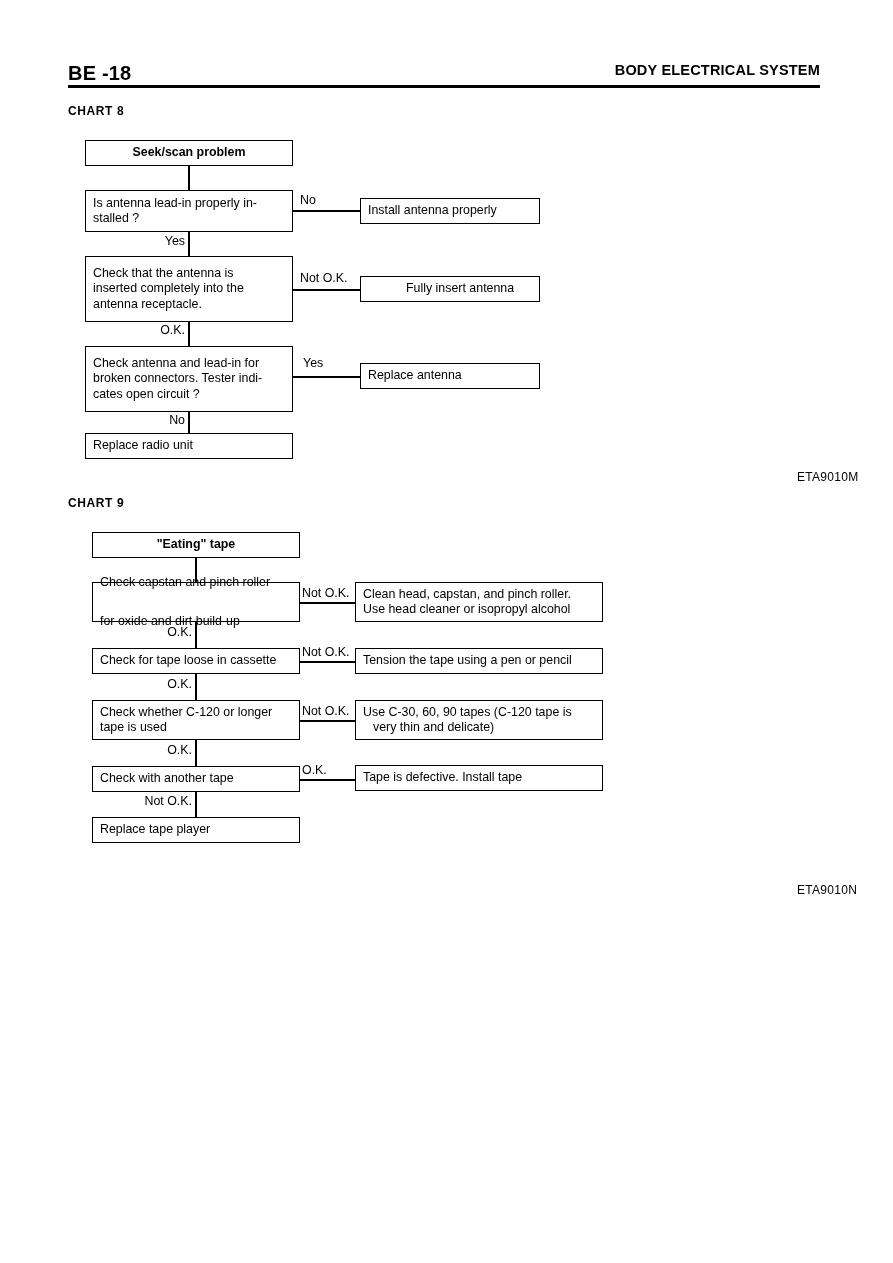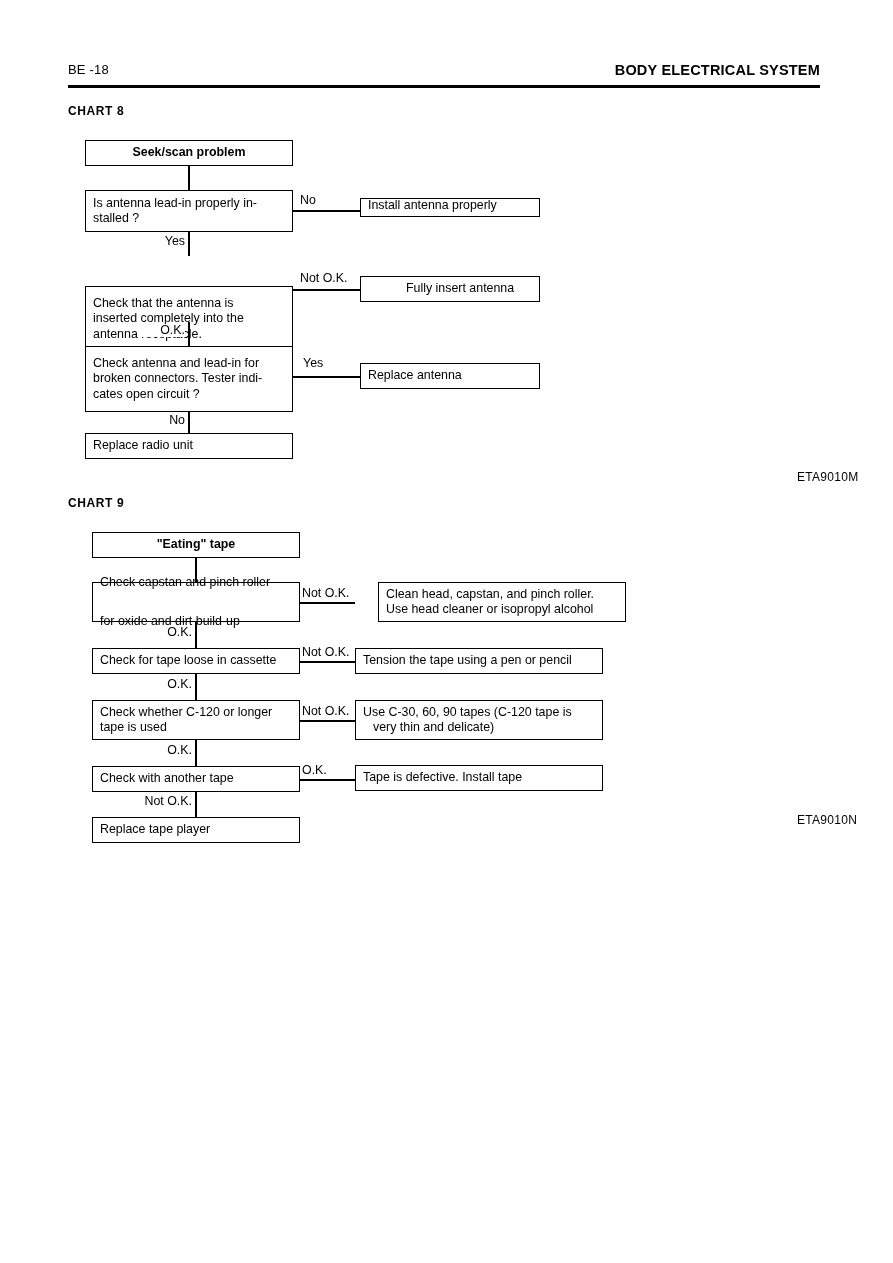--- a/index.html
+++ b/index.html
@@ -21,22 +21,22 @@
     position: absolute;
     left: 68px;
     top: 62px;
     width: 752px;
     height: 30px;
   }
   #page-number {
     position: absolute;
     left: 0;
     top: 0;
-    font-size: 13px;
-    font-weight: normal;
+    font-size: 20px;
+    font-weight: bold;
     letter-spacing: 0.2px;
   }
   #doc-title {
     position: absolute;
     right: 0;
     top: 0;
     font-size: 14.5px;
     font-weight: bold;
     letter-spacing: 0.2px;
     white-space: nowrap;
@@ -135,28 +135,28 @@
 
 <div class="vline" style="left:188px; top:166px; height:24px;"></div>
 
 <div class="fbox" style="left:85px; top:190px; width:208px; height:42px;">
   <span class="ln">Is antenna lead-in properly in-</span>
   <span class="ln">stalled ?</span>
 </div>
 
 <div class="hline" style="left:293px; top:210px; width:67px;"></div>
 <div class="edge-label" style="left:300px; top:194px;">No</div>
-<div class="fbox" style="left:360px; top:198px; width:180px; height:19px;justify-content:flex-end;">
+<div class="fbox" style="left:360px; top:198px; width:180px; height:26px;">
   <span class="ln">Install antenna properly</span>
 </div>
 
 <div class="vline" style="left:188px; top:232px; height:24px;"></div>
 <div class="edge-label right-of-line" style="left:150px; top:235px; width:35px;">Yes</div>
 
-<div class="fbox" style="left:85px; top:256px; width:208px; height:66px;margin-top:30px;">
+<div class="fbox" style="left:85px; top:256px; width:208px; height:66px;">
   <span class="ln">Check that the antenna is</span>
   <span class="ln">inserted completely into the</span>
   <span class="ln">antenna receptacle.</span>
 </div>
 <div class="hline" style="left:293px; top:289px; width:67px;"></div>
 <div class="edge-label" style="left:300px; top:272px;">Not O.K.</div>
 <div class="fbox" style="left:360px; top:276px; width:180px; height:26px;padding-left:45px;">
   <span class="ln">Fully insert antenna</span>
 </div>
 <div class="vline" style="left:188px; top:322px; height:24px;"></div>
@@ -187,21 +187,21 @@
   <span class="ln">"Eating" tape</span>
 </div>
 <div class="vline" style="left:195px; top:558px; height:24px;"></div>
 
 <div class="fbox" style="left:92px; top:582px; width:208px; height:40px;gap:24px;">
   <span class="ln">Check capstan and pinch roller</span>
   <span class="ln">for oxide and dirt build-up</span>
 </div>
 <div class="hline" style="left:300px; top:602px; width:55px;"></div>
 <div class="edge-label" style="left:302px; top:587px;">Not O.K.</div>
-<div class="fbox" style="left:355px; top:582px; width:248px; height:40px;margin-left:23px;">
+<div class="fbox" style="left:355px; top:582px; width:248px; height:40px;">
   <span class="ln">Clean head, capstan, and pinch roller.</span>
   <span class="ln">Use head cleaner or isopropyl alcohol</span>
 </div>
 <div class="vline" style="left:195px; top:622px; height:26px;"></div>
 <div class="edge-label right-of-line" style="left:148px; top:626px; width:44px;">O.K.</div>
 
 <div class="fbox" style="left:92px; top:648px; width:208px; height:26px;">
   <span class="ln">Check for tape loose in cassette</span>
 </div>
 <div class="hline" style="left:300px; top:661px; width:55px;"></div>
@@ -233,13 +233,13 @@
 <div class="fbox" style="left:355px; top:765px; width:248px; height:26px;">
   <span class="ln">Tape is defective. Install tape</span>
 </div>
 <div class="vline" style="left:195px; top:792px; height:25px;"></div>
 <div class="edge-label right-of-line" style="left:120px; top:795px; width:72px;">Not O.K.</div>
 
 <div class="fbox" style="left:92px; top:817px; width:208px; height:26px;">
   <span class="ln">Replace tape player</span>
 </div>
 
-<div class="fig-caption" style="left:770px; top:813px;text-align:right;">ETA9010N</div>
+<div class="fig-caption" style="left:770px; top:883px;text-align:right;">ETA9010N</div>
 
 </body></html>

